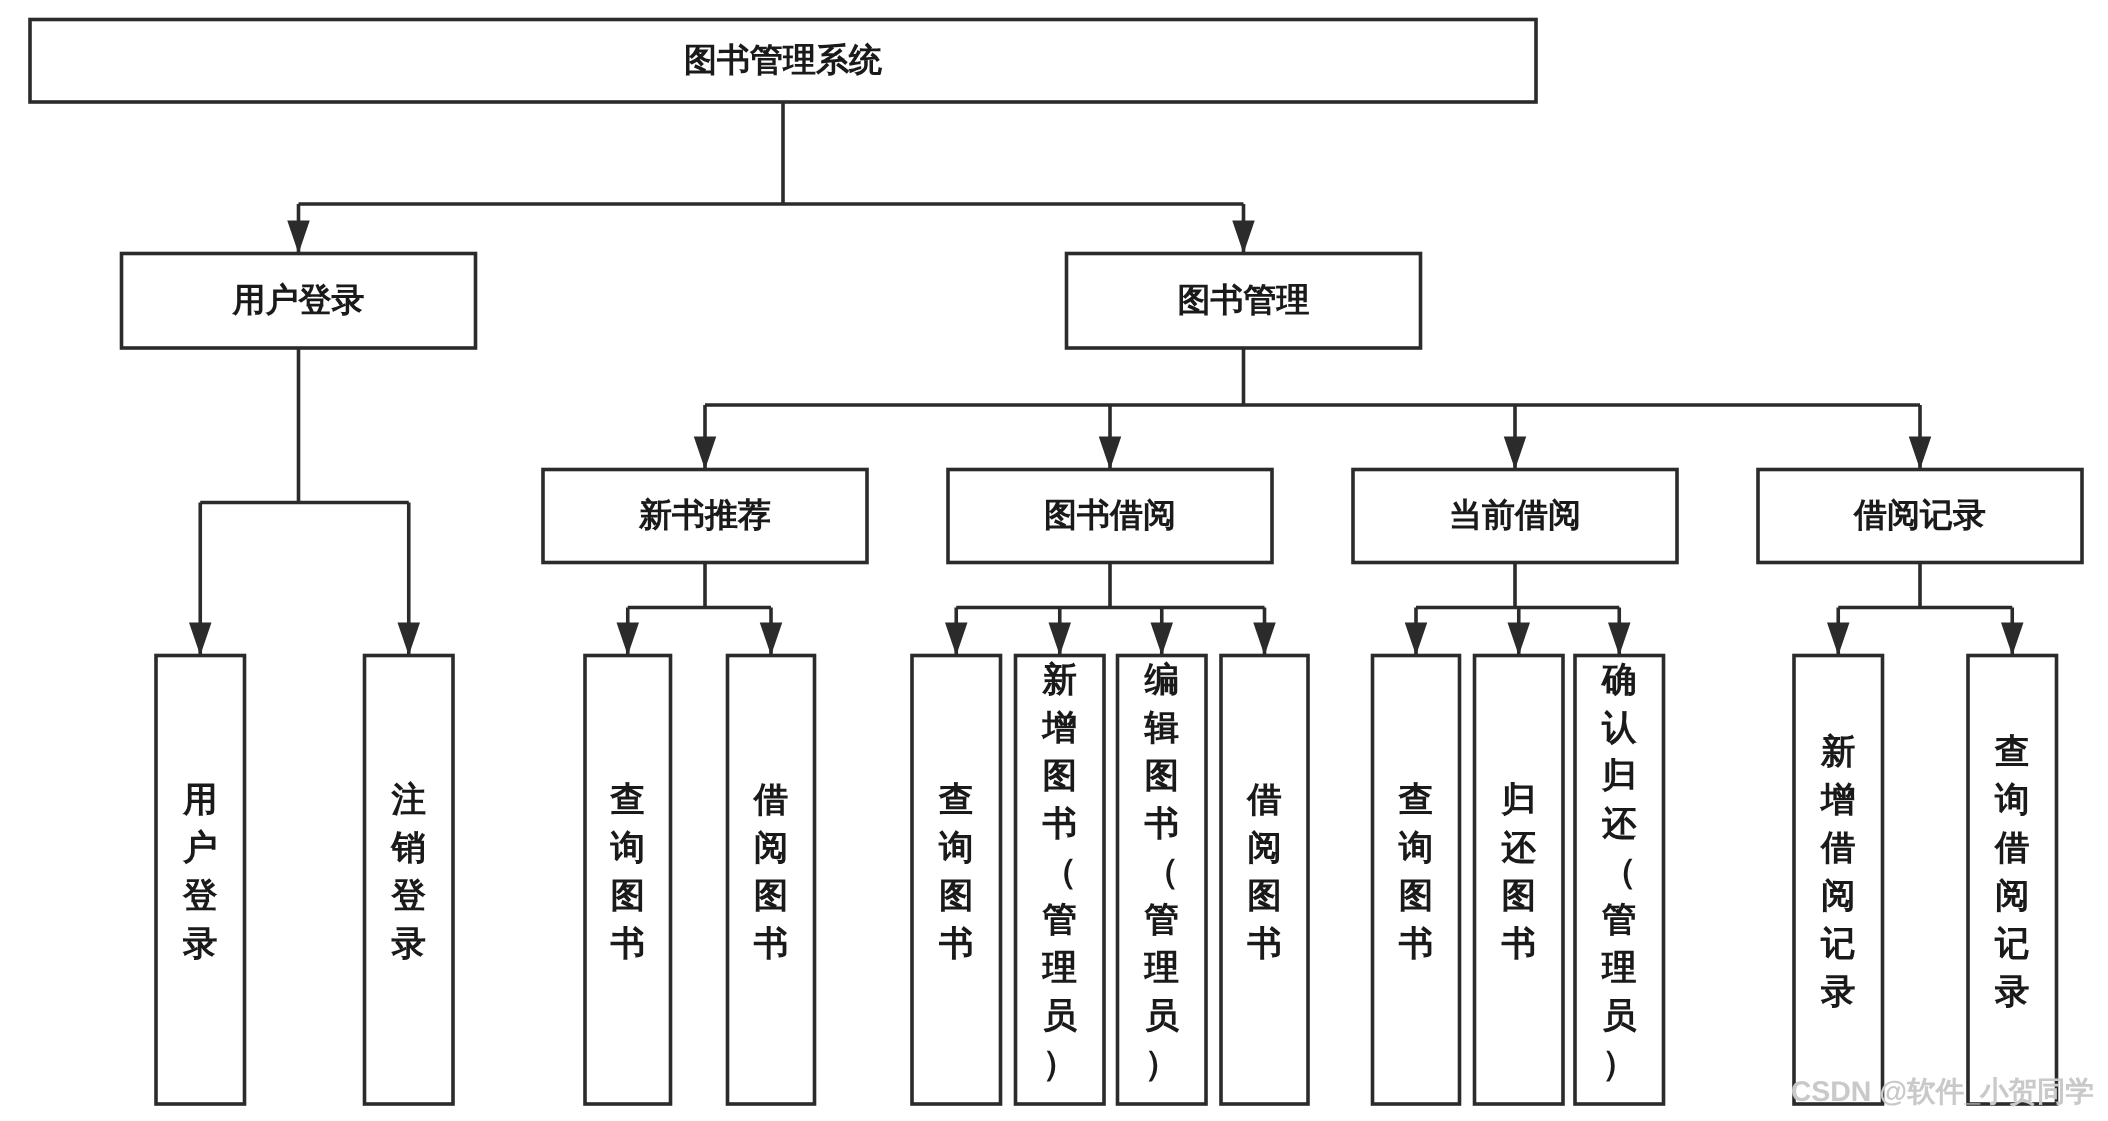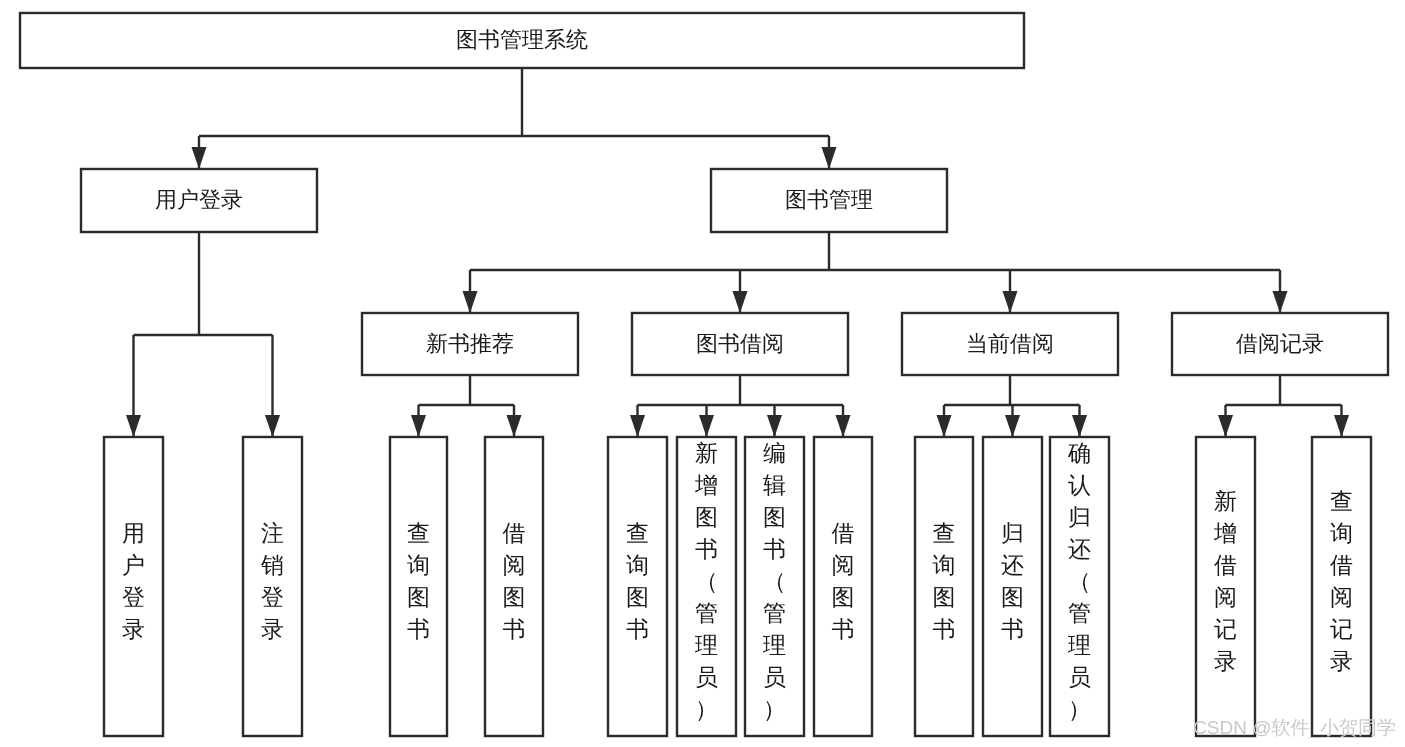--- a/index.html
+++ b/index.html
@@ -13,20 +13,21 @@
     font-family: "Liberation Sans", "DejaVu Sans", sans-serif;
     overflow: hidden;
     position: relative;
   }
   #diagram-root {
     position: absolute;
     left: 0;
     top: 0;
     width: 1405px;
     height: 747px;
+    font-weight: bold;
   }
   .node-box {
     fill: #ffffff;
     stroke: #2b2b2b;
     stroke-width: 2.4;
   }
   .connector {
     stroke: #2b2b2b;
     stroke-width: 2.4;
     fill: none;

